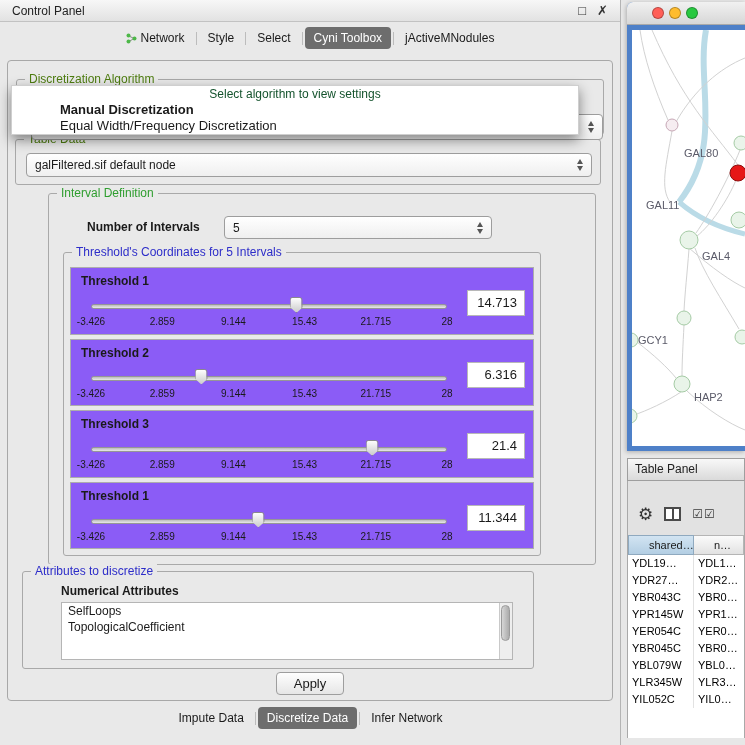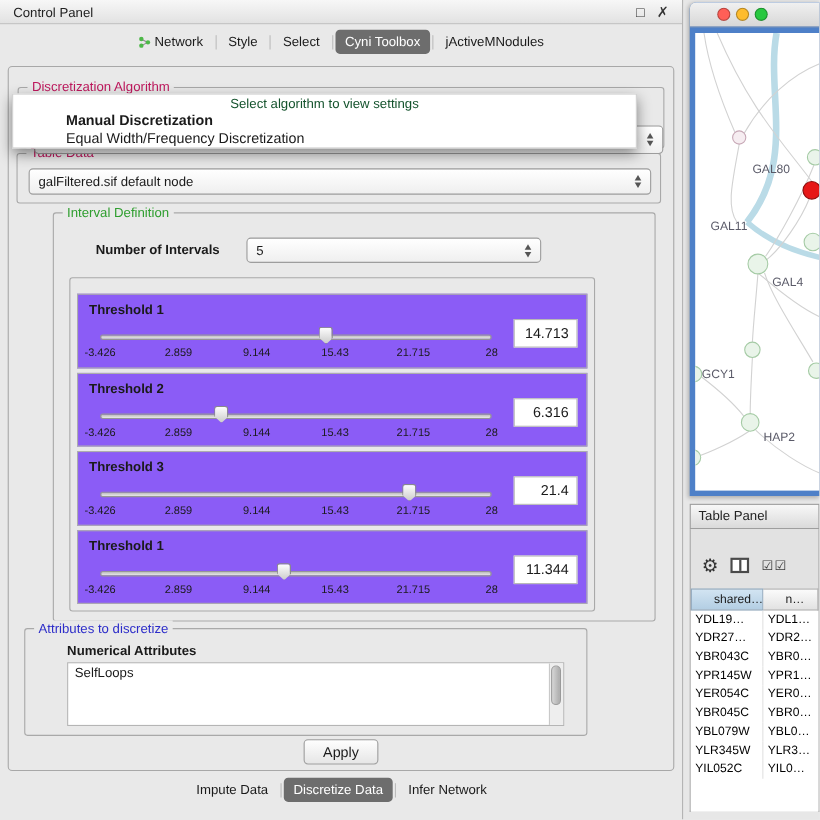--- a/index.html
+++ b/index.html
@@ -21,21 +21,21 @@
   .tab.selected{background:#6d6d6d;color:#fff;}
   .tab-sep{width:1px;height:13px;background:#bcbcbc;margin:0 2px;}
   .tab-icon{display:flex;align-items:center;}
 
   #main-panel{position:absolute;left:7px;top:60px;width:606px;height:641px;border:1px solid #a8a8a8;border-radius:4px;background:#e9e9e9;}
 
   .groupbox{position:absolute;border:1px solid #a9a9a9;border-radius:3px;}
   .legend{position:absolute;top:-8px;left:8px;background:#e9e9e9;padding:0 4px;font-size:12px;white-space:nowrap;}
   .legend.green{color:#2f9e2f;}
   .legend.blue{color:#2d2dc9;}
-  .legend.plain{color:#be185d;}
+  .legend.plain{color:#4d7c0f;}
 
   
   .combo{position:absolute;background:linear-gradient(#ffffff,#efefef);border:1px solid #9d9d9d;border-radius:4px;display:flex;align-items:center;font-size:12px;}
   .combo-text{flex:1;padding-left:8px;white-space:nowrap;overflow:hidden;}
   .spinner{width:16px;display:flex;flex-direction:column;align-items:center;justify-content:center;gap:2px;margin-right:3px;}
   .arrow-up{width:0;height:0;border-left:3.5px solid transparent;border-right:3.5px solid transparent;border-bottom:5px solid #555;}
   .arrow-down{width:0;height:0;border-left:3.5px solid transparent;border-right:3.5px solid transparent;border-top:5px solid #555;}
 
   #algo-group{left:8px;top:18px;width:588px;height:56px;}
   #algo-combo{left:14px;top:34px;width:572px;height:26px;position:absolute;z-index:1;}
@@ -175,20 +175,21 @@
       <span class="legend green">Interval Definition</span>
       <span id="num-int-label">Number of Intervals</span>
       <div id="num-int-combo" class="combo">
         <span class="combo-text">5</span>
         <span class="spinner">
             <span class="arrow-up"></span>
             <span class="arrow-down"></span>
           </span>
       </div>
       <div id="thr-group" class="groupbox">
+        <span class="legend blue">Threshold's Coordinates for 5 Intervals</span>
         <div id="threshold-list">
             <div class="threshold-panel">
               <div class="thr-label">Threshold 1</div>
               <div class="slider">
                 <div class="slider-track"></div>
                 <div class="slider-handle" style="left: 57.7197%;"></div>
               </div>
               <div class="ticks">
                 <span class="tick" style="left: 0%;">-3.426</span>
                 <span class="tick" style="left: 20%;">2.859</span>
@@ -250,20 +251,21 @@
           </div>
       </div>
     </div>
 
     <div id="attr-group" class="groupbox">
       <span class="legend blue">Attributes to discretize</span>
       <span id="attr-sublabel">Numerical Attributes</span>
       <div id="attr-list">
         <div>
             <div class="attr-item">SelfLoops</div>
+            <div class="attr-item">TopologicalCoefficient</div>
           </div>
         <div id="attr-scrollbar">
           <div id="attr-scroll-thumb"></div>
         </div>
       </div>
     </div>
 
     <div id="apply-btn">Apply</div>
   </div>
 

